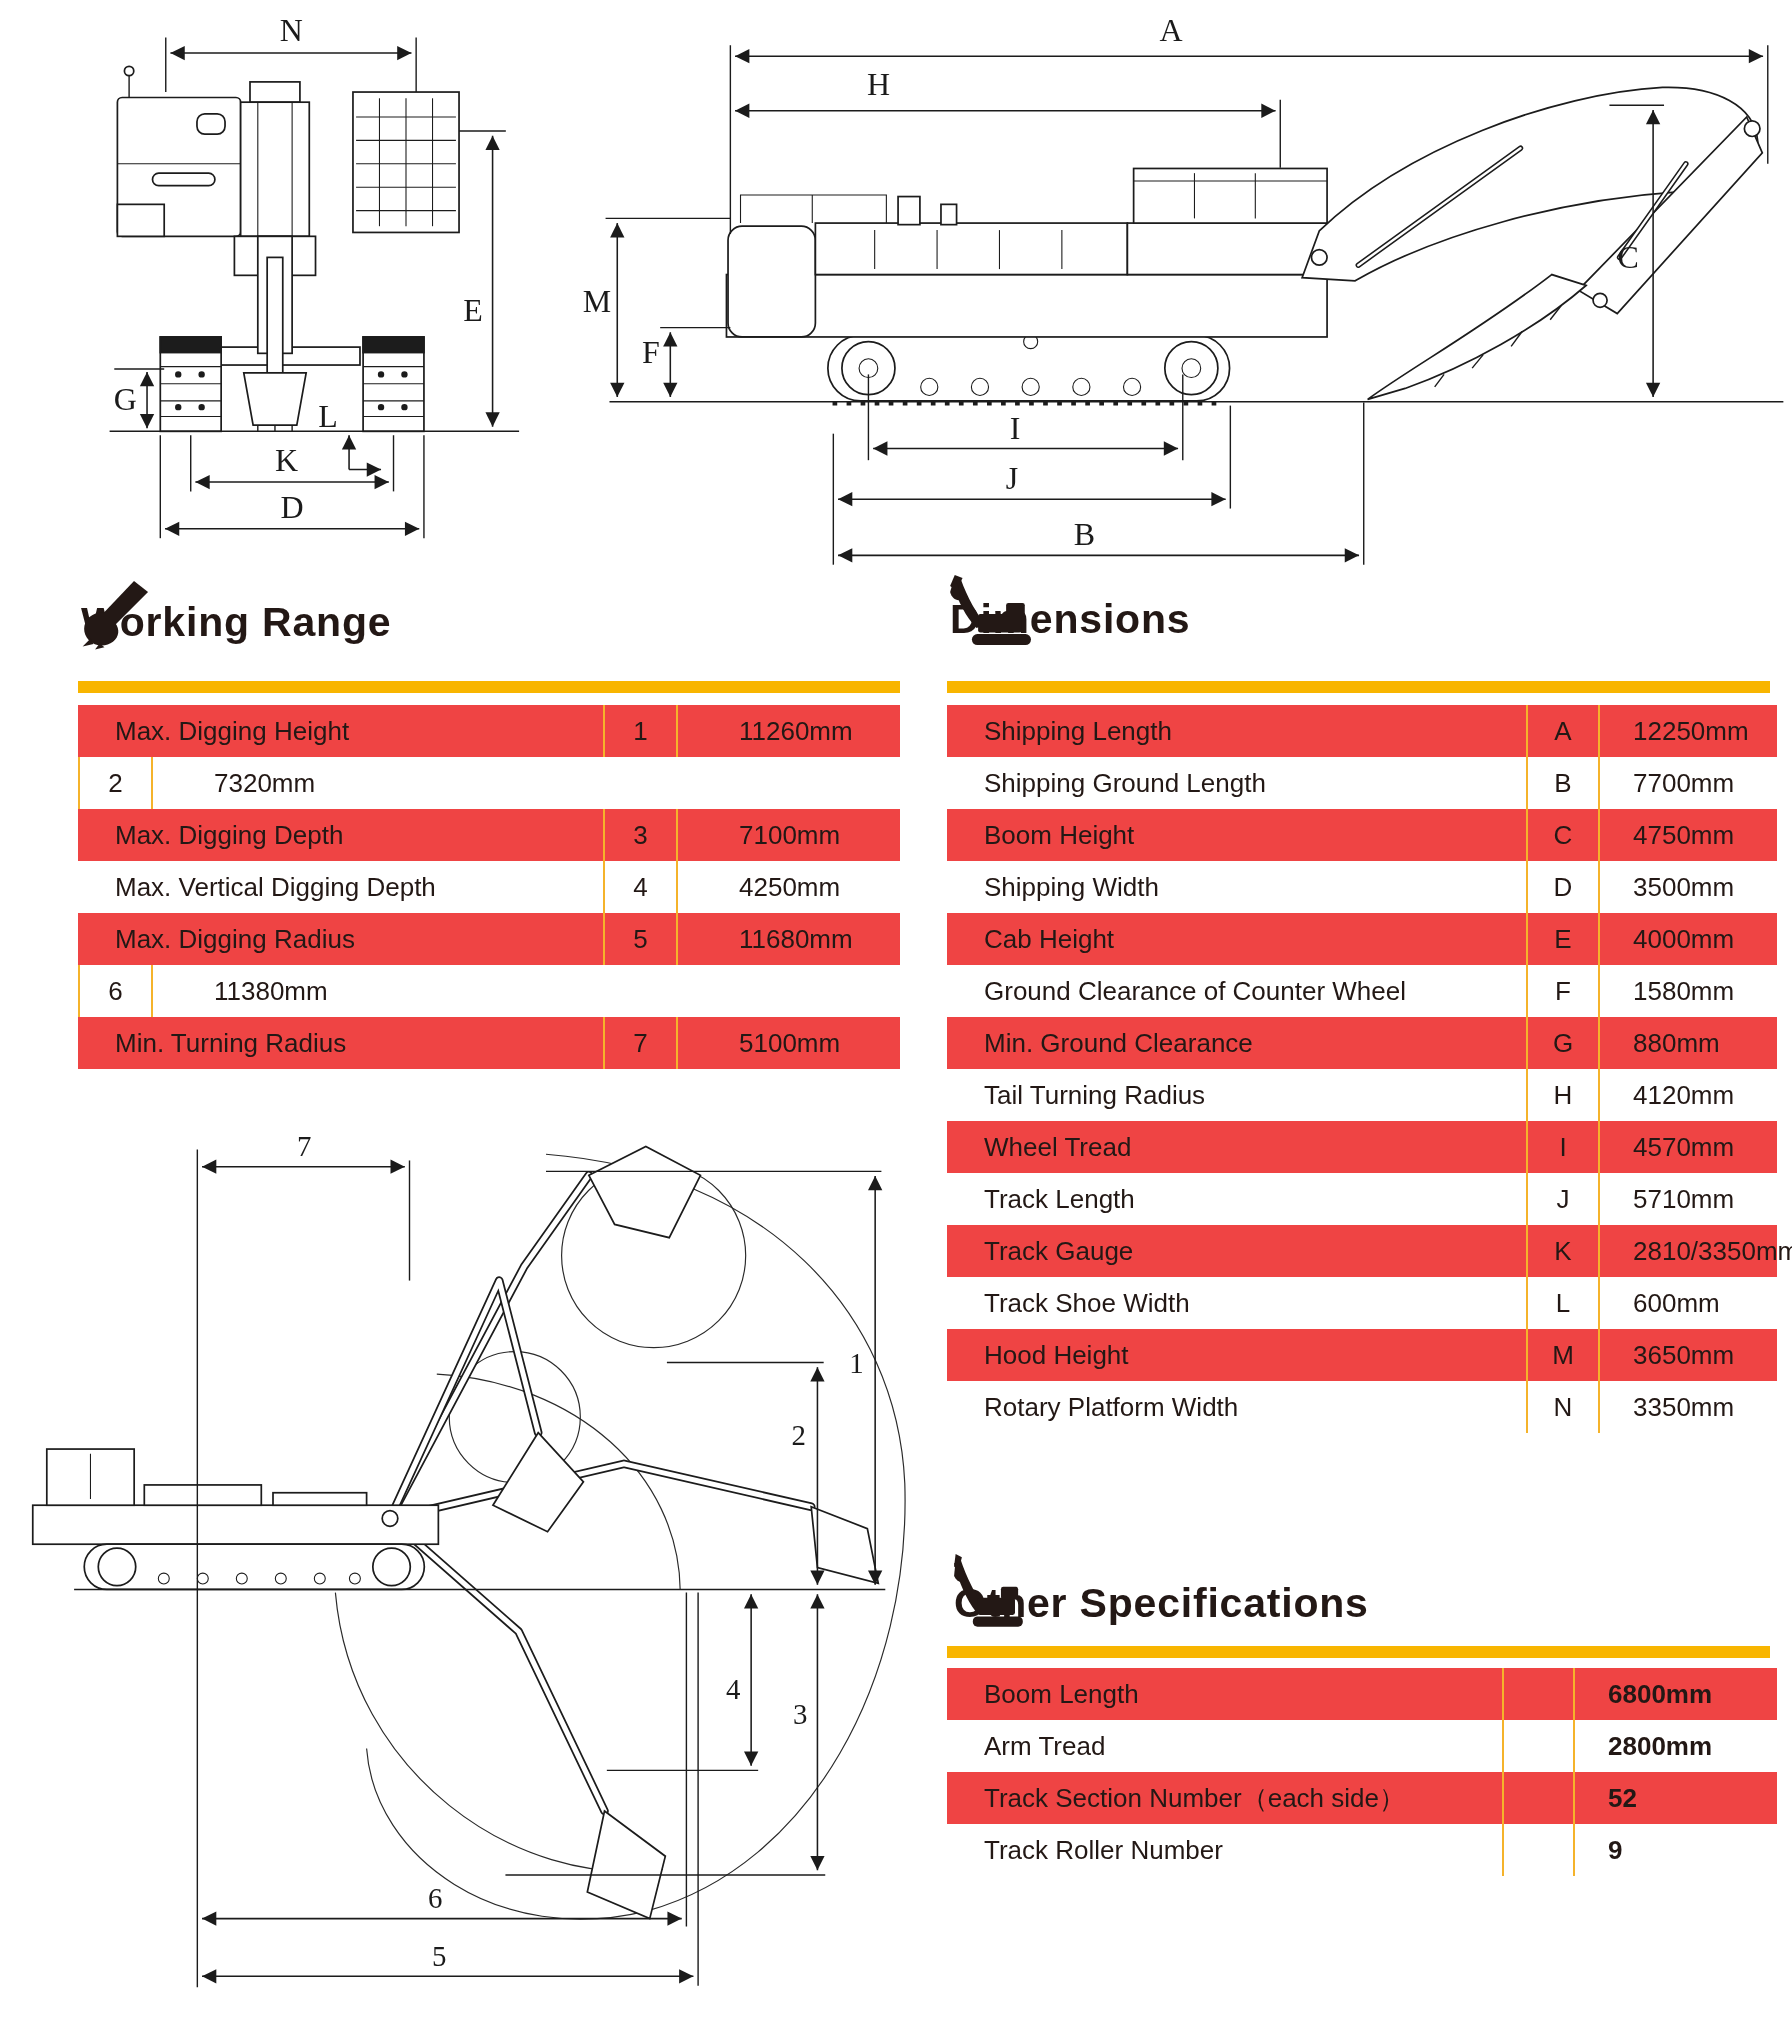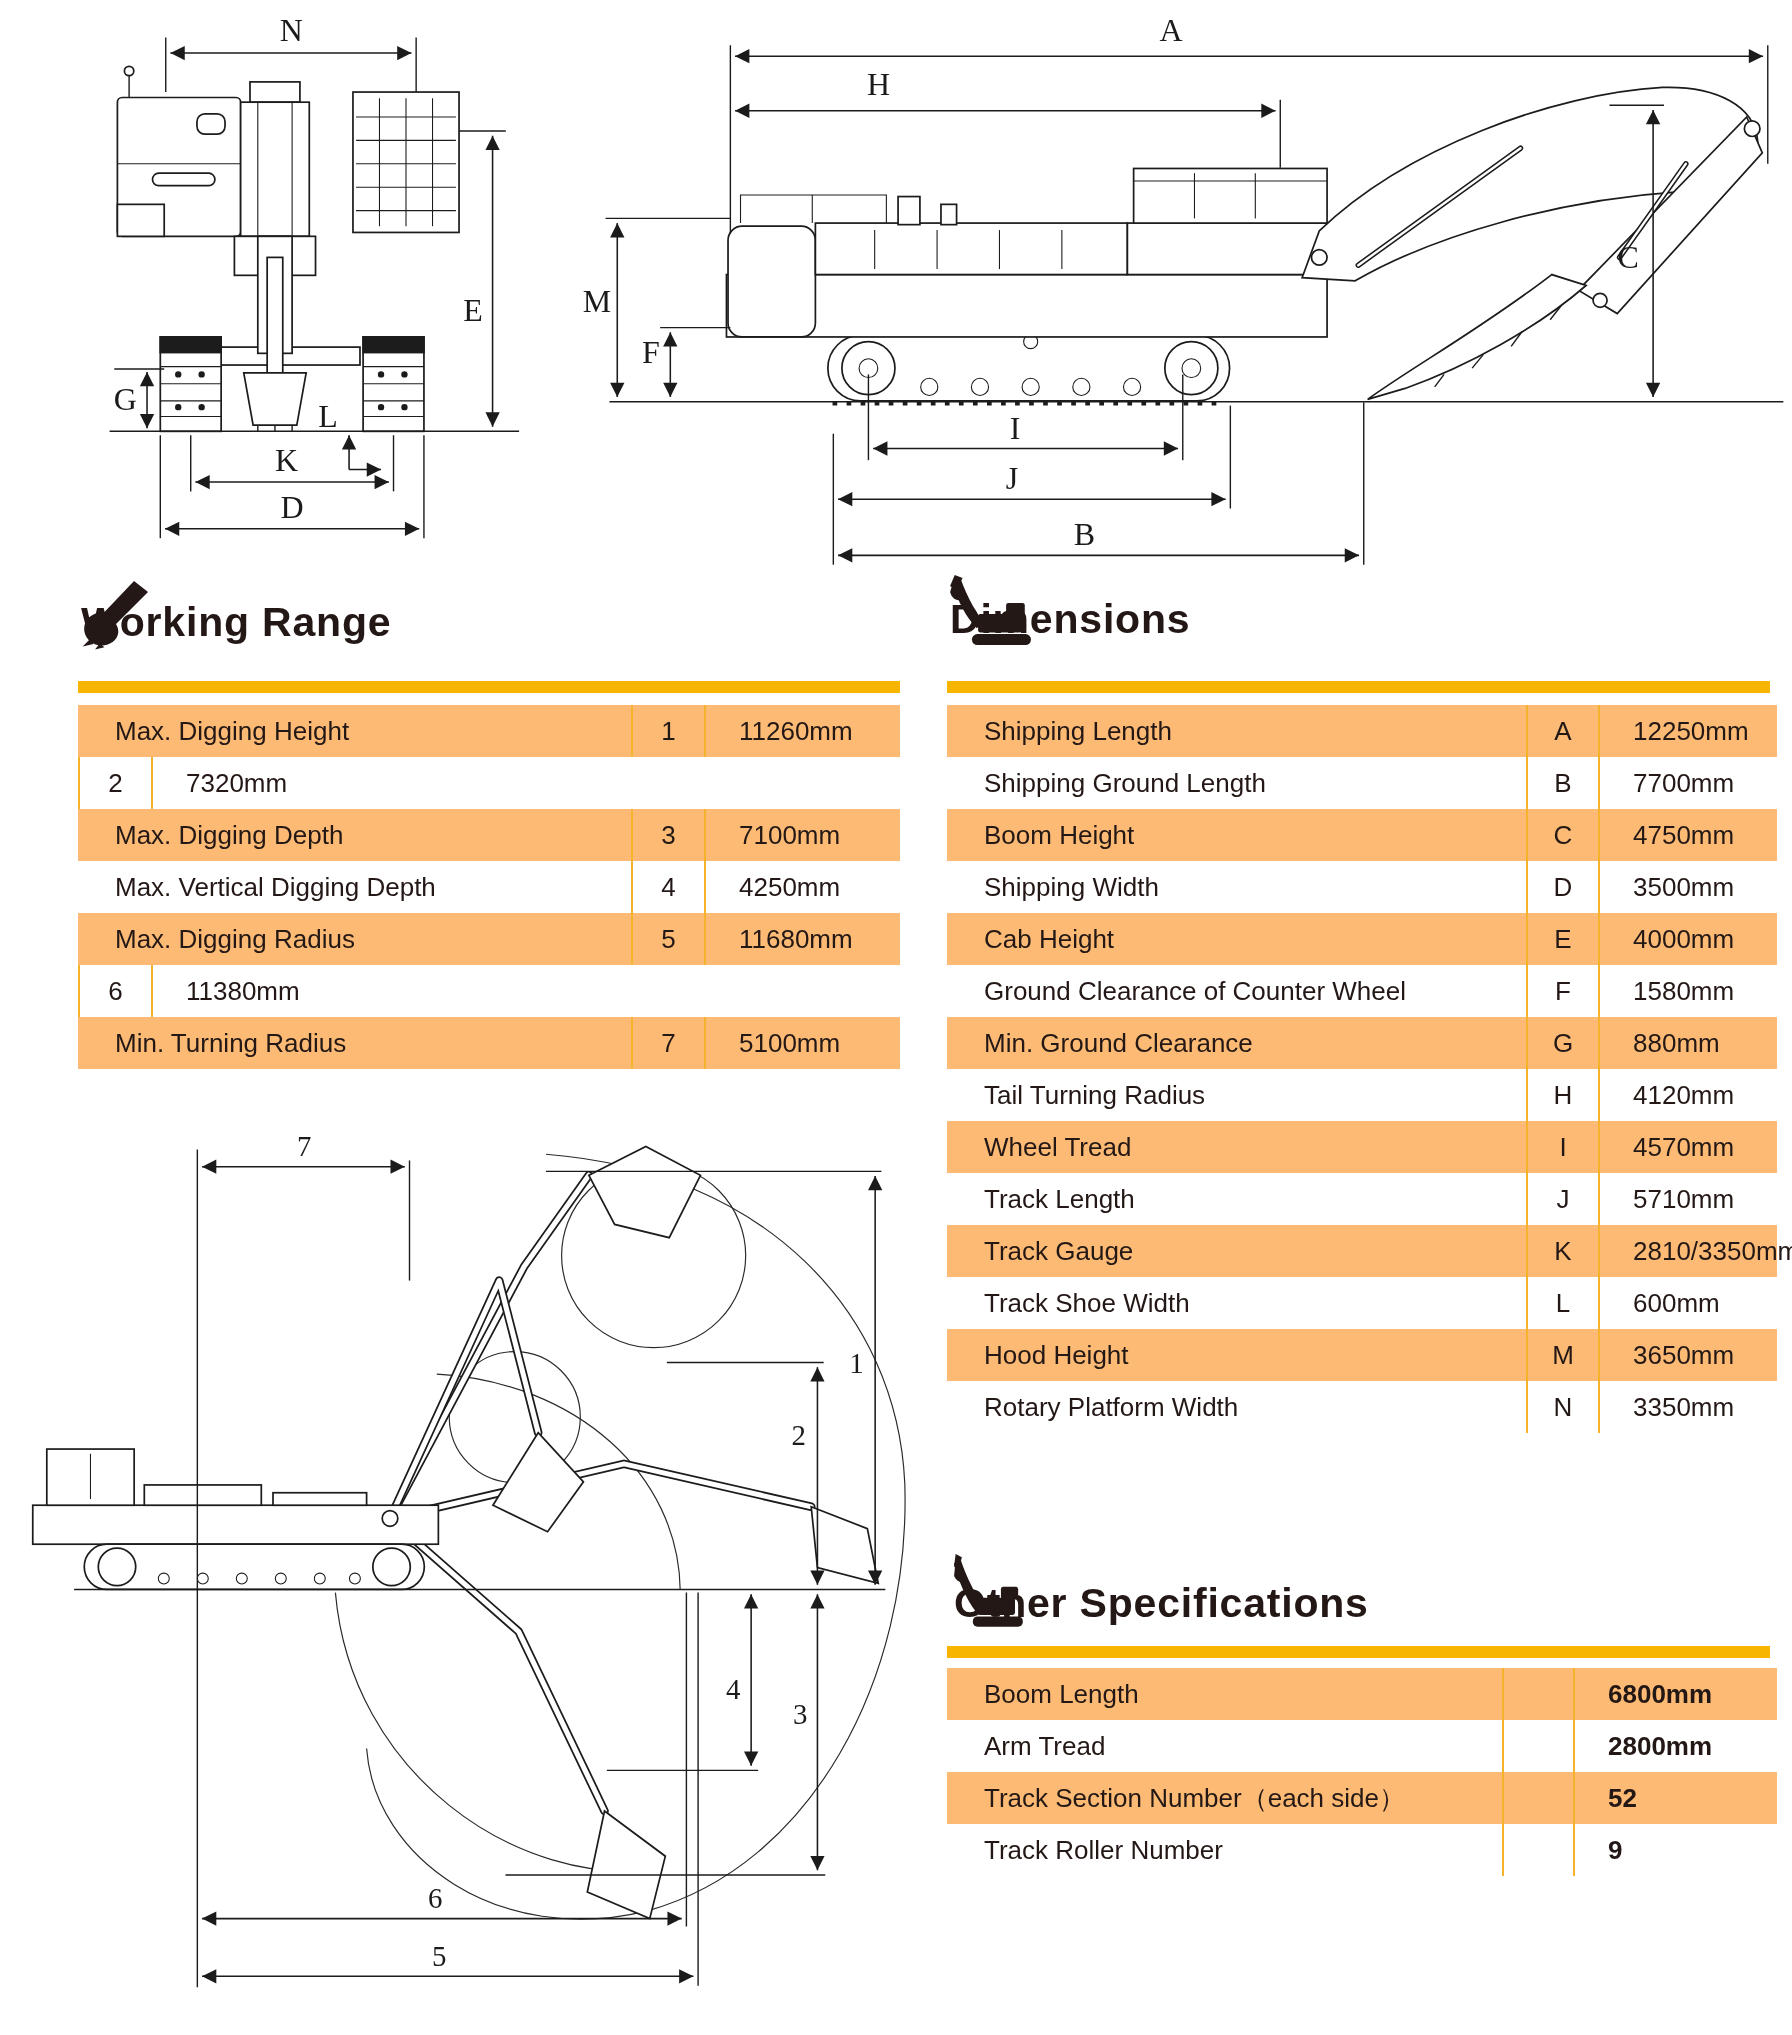--- a/index.html
+++ b/index.html
@@ -19,26 +19,26 @@
   .tube-i { stroke: #ffffff; stroke-width: 6.5; fill: none; stroke-linejoin: round; stroke-linecap: round; }
   .cyl-o { stroke: #1c1c1c; stroke-width: 7; fill: none; stroke-linecap: round; }
   .cyl-i { stroke: #ffffff; stroke-width: 3; fill: none; stroke-linecap: round; }
 
   .sec-head { position: absolute; display: flex; align-items: flex-end; gap: 20px; }
   .sec-head .ttl { font-weight: bold; font-size: 41px; color: #231815; letter-spacing: 0.8px; line-height: 1; padding-bottom: 4.7px; }
   .accent-bar { position: absolute; height: 11.7px; background: #F8B500; }
 
   .spec-table { position: absolute; }
   .row { display: flex; align-items: stretch; height: 52px; font-size: 26px; color: #231815; }
-  .row.alt { background: #fdba74; }
+  .row.alt { background: #ef4444; }
   .cell { display: flex; align-items: center; }
   .cell.label { flex: 1; padding-left: 37px; }
   .cell.key   { justify-content: center; border-left: 2.3px solid #F5B32B; border-right: 2.3px solid #F5B32B; }
   .cell.value { padding-left: 33px; }
-  .t-wr  .cell.key { width: 75px; }  .t-wr  .cell.value { width: 194px; }
+  .t-wr  .cell.key { width: 75px; }  .t-wr  .cell.value { width: 194px; margin-left: 28px; }
   .t-dim .cell.key { width: 74px; }  .t-dim .cell.value { width: 177px; }
   .t-os  .cell.key { width: 73px; }  .t-os  .cell.value { width: 202px; font-weight: bold; }
 </style>
 </head>
 <body>
 
 <div class="sheet">
 
   <svg style="left:0;top:0" width="578" height="585" viewBox="0 0 740 750">
     <defs>

